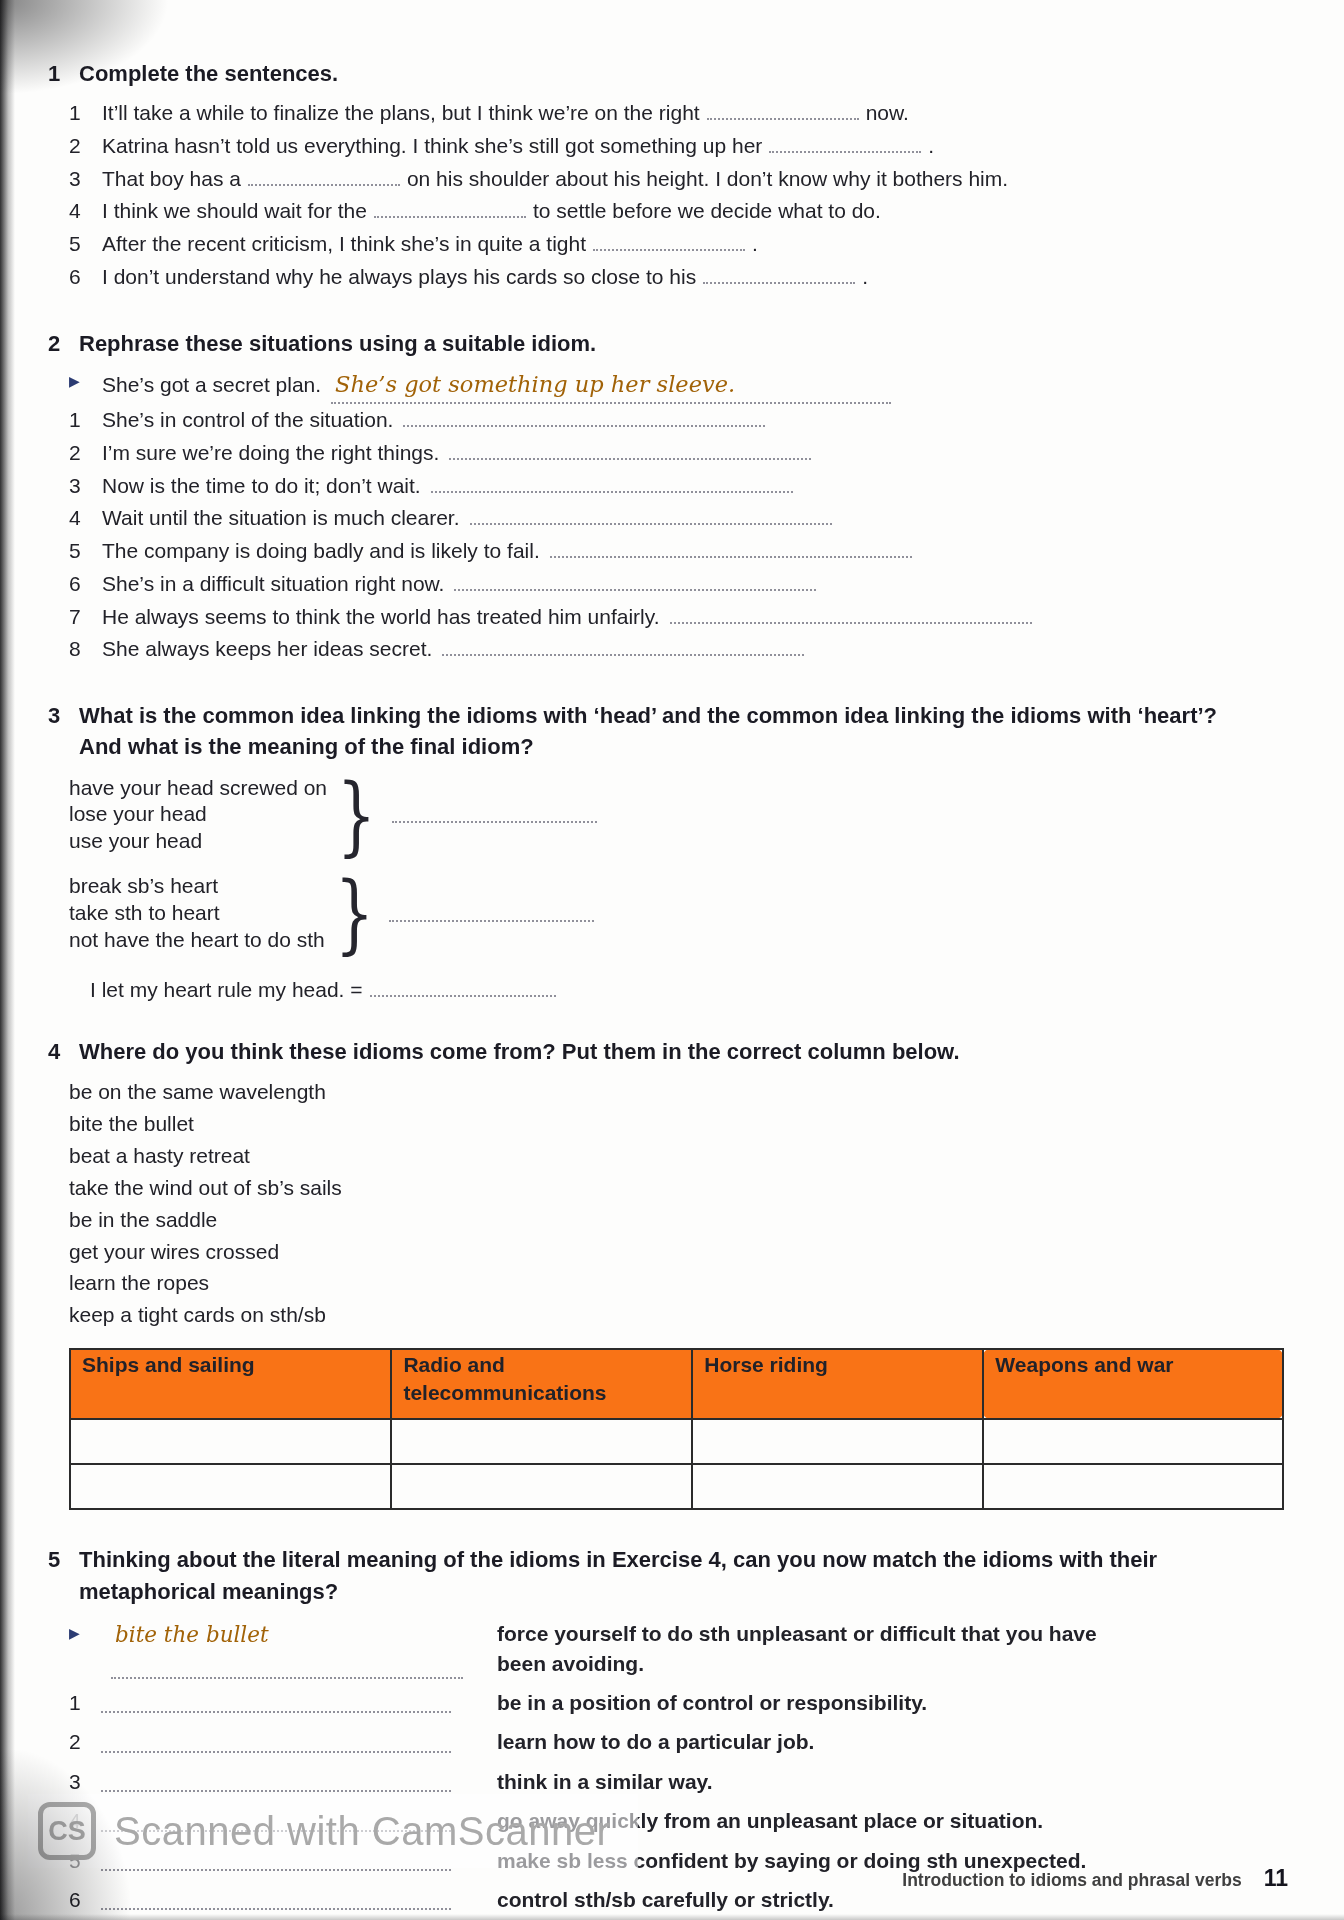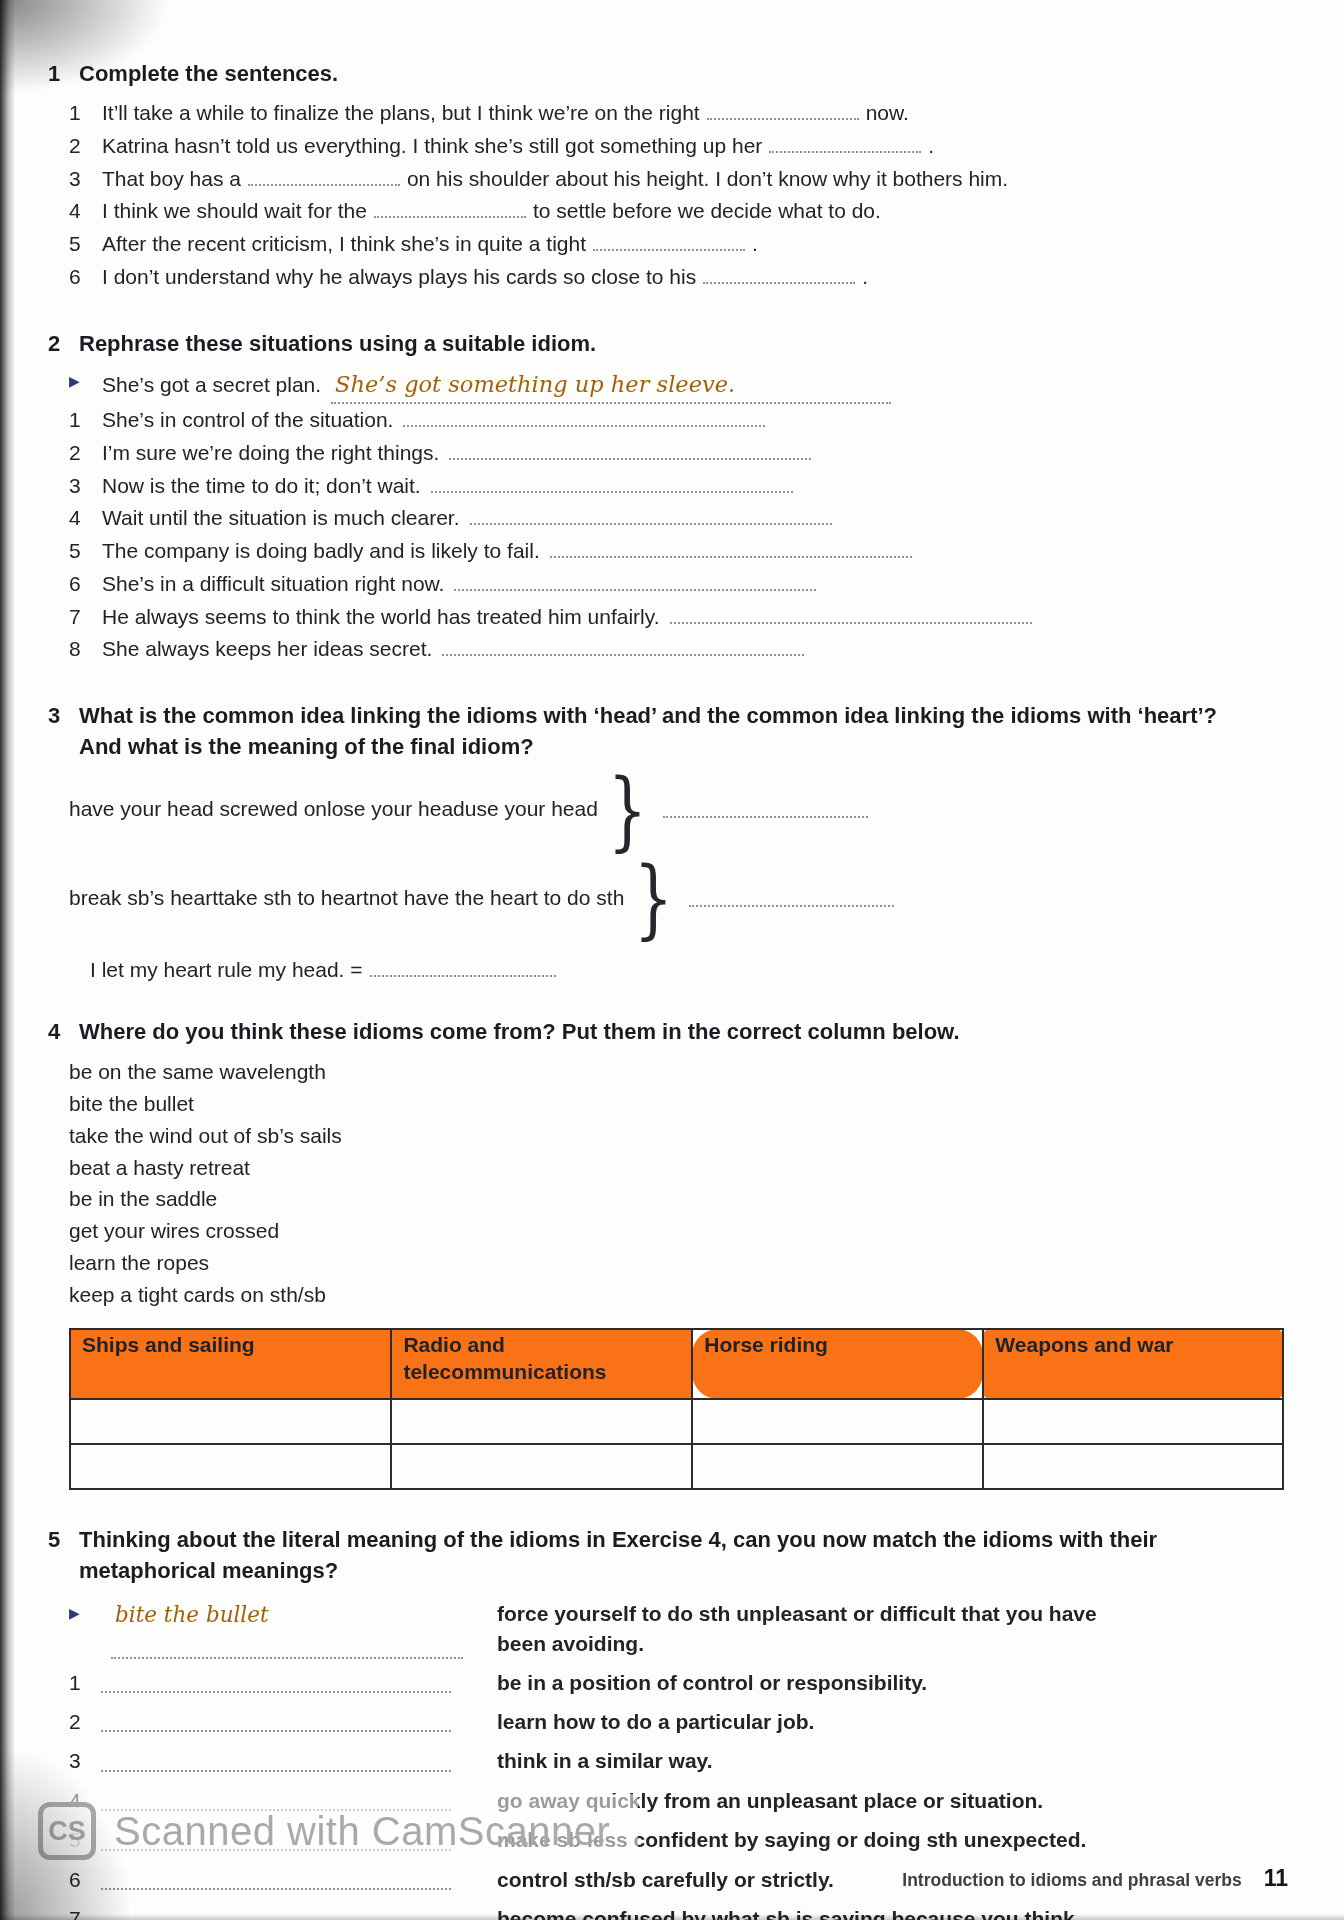--- a/index.html
+++ b/index.html
@@ -33,37 +33,37 @@
 
   .hand-blank { display: inline-block; border-bottom: 2px dotted #90909a; margin-left: 10px; vertical-align: baseline; }
   .hb-lg { width: 560px; }
   .hb-md { width: 352px; }
   .hand { font-family: "DejaVu Serif", serif; font-style: italic; color: #a16207; font-size: 22.5px; padding-left: 4px; }
   .hand-sm { font-size: 21.5px; }
 
   
   .ex3-groups { margin-left: 21px; margin-top: 12px; }
   .group { display: flex; align-items: center; margin-bottom: 18px; }
-  .glines { display: flex; flex-direction: row; font-size: 21px; line-height: 1.28; }
+  .glines { display: flex; flex-direction: column; font-size: 21px; line-height: 1.28; }
   .brace { font-family: "DejaVu Serif", serif; font-size: 86px; line-height: 0.82; color: #26262e; transform: scaleX(0.72); display: inline-block; margin-left: 2px; }
   .final { margin: 24px 0 0 21px; font-size: 21px; }
 
   
   .idiom-cols { display: flex; margin: 9px 0 0 21px; flex-direction: column; }
   .idiom-cols ul { list-style: none; }
   .idiom-col-left { width: 462px; }
   .idiom-cols li { font-size: 21px; line-height: 1.52; }
   .ex4-table { border-collapse: collapse; width: 1215px; margin: 17px 0 0 21px; }
   .ex4-table th {
     border: 2px solid #2b2b2b; background: #f97316; text-align: left;
     font-size: 21px; padding: 1px 11px; vertical-align: top; line-height: 1.3; height: 70px;
   }
   .ex4-table th:nth-child(1) { width: 26.5%; }
   .ex4-table th:nth-child(2) { width: 24.8%; }
-  .ex4-table th:nth-child(3) { width: 24%; border-radius: 26px; }
+  .ex4-table th:nth-child(3) { width: 24%; }
   .ex4-table th:nth-child(4) { width: 24.7%; border-radius: 7px; }
   .ex4-table td { border: 2px solid #2b2b2b; height: 45px; }
 
   
   .match { display: grid; grid-template-columns: 400px 612px; column-gap: 28px; row-gap: 9px; margin: 12px 0 0 21px; }
   .m-left { display: flex; gap: 16px; font-size: 21px; line-height: 1.45; }
   .blank-fill { flex: 1; max-width: 350px; align-self: flex-end; margin-bottom: 5px; height: 0; border-bottom: 2px dotted #90909a; }
   .meaning { font-size: 21px; line-height: 1.43; color: #222229; font-weight: bold; }
 
   
@@ -200,22 +200,22 @@
 
   <section class="ex">
     <div class="ex-head">
       <span class="exnum">4</span>
       <span class="t">Where do you think these idioms come from? Put them in the correct column below.</span>
     </div>
     <div class="idiom-cols">
       <ul class="idiom-col-left">
         <li>be on the same wavelength</li>
         <li>bite the bullet</li>
+        <li>beat a hasty retreat</li>
         <li>take the wind out of sb’s sails</li>
-        <li>beat a hasty retreat</li>
       </ul>
       <ul>
         <li>be in the saddle</li>
         <li>get your wires crossed</li>
         <li>learn the ropes</li>
         <li>keep a tight cards on sth/sb</li>
       </ul>
     </div>
     <table class="ex4-table">
       <thead>

